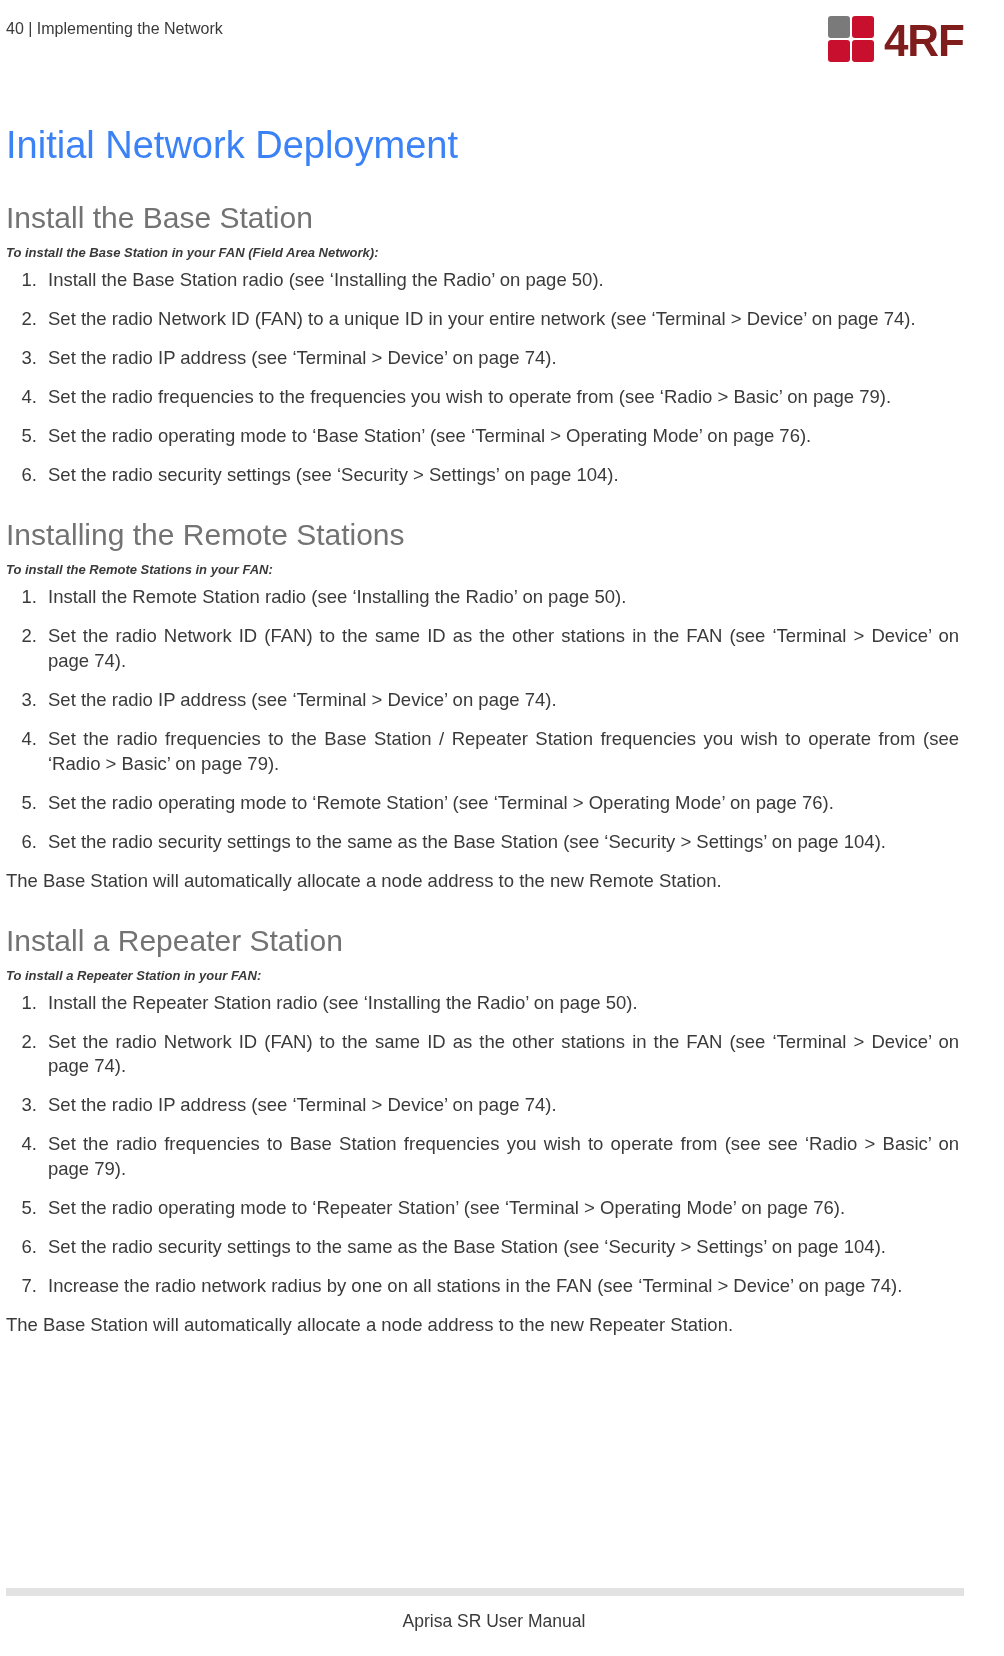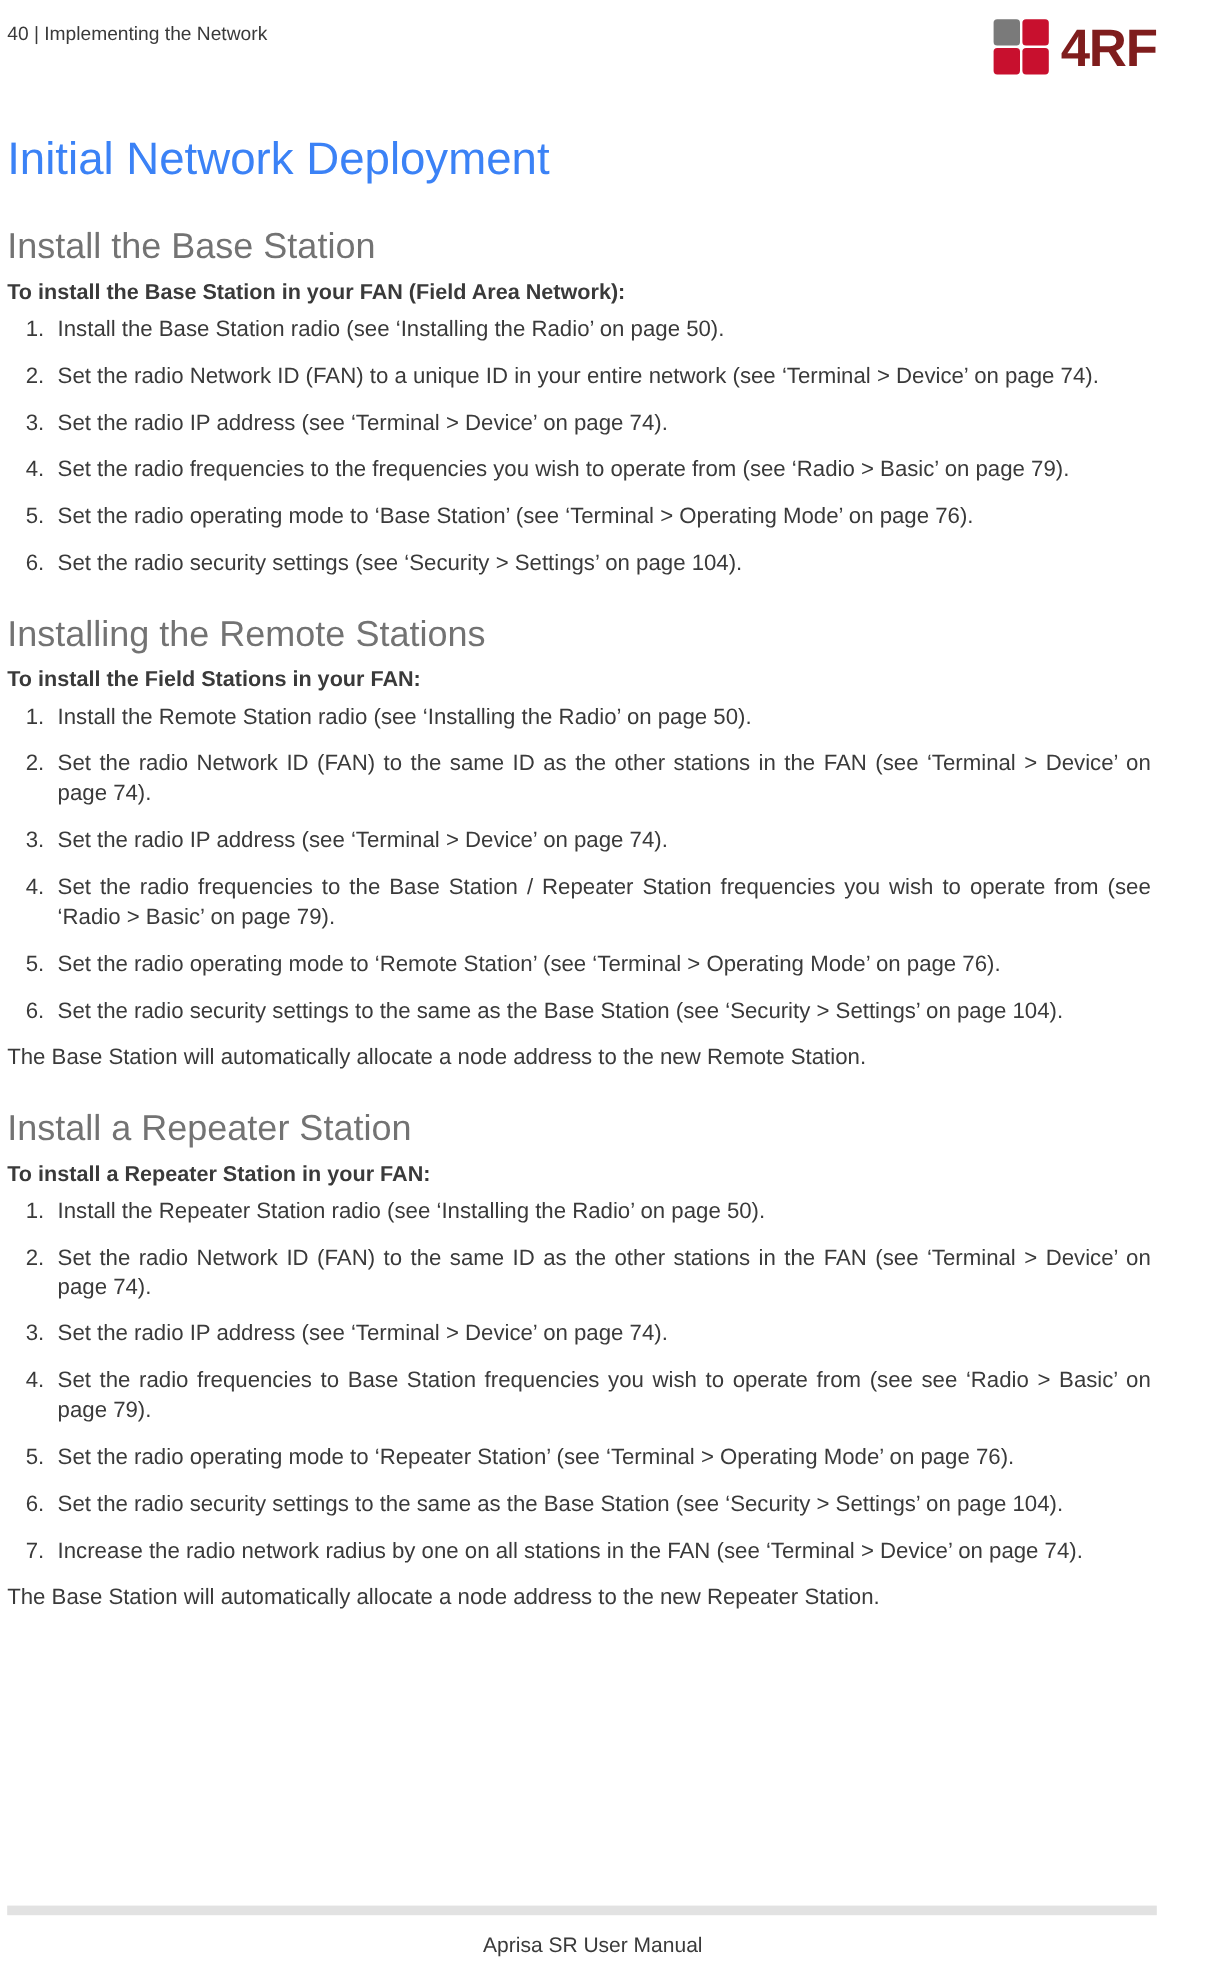--- a/index.html
+++ b/index.html
@@ -11,21 +11,21 @@
     background: #ffffff;
     font-family: "Trebuchet MS", "Segoe UI", Tahoma, sans-serif;
     color: #3a3a3a;
     position: relative;
     padding: 18px 40px 0 6px;
   }
   .header-row {
     display: flex;
     justify-content: space-between;
     align-items: flex-start;
-    margin-bottom: 48px;
+    margin-bottom: 60px;
   }
   .header-left {
     font-size: 16px;
     color: #3a3a3a;
     padding-top: 2px;
   }
   .logo {
     display: flex;
     align-items: center;
   }
@@ -40,24 +40,25 @@
     margin: 0 0 34px 0;
     color: #3b82f6;
   }
   h2.section-title {
     font-size: 30px;
     font-weight: 400;
     margin: 30px 0 8px 0;
     color: #737373;
   }
   .subhead {
-    font-size: 18px;
+    font-size: 13px;
     font-weight: 700;
     margin: 10px 0 8px 0;
     color: #3a3a3a;
+    font-style: italic;
   }
   ol.steps {
     margin: 6px 5px 6px 0;
     padding-left: 36px;
   }
   ol.steps > li {
     font-size: 18.5px;
     line-height: 1.35;
     margin-bottom: 14px;
     text-align: justify;
@@ -109,21 +110,21 @@
 <ol class="steps">
   <li>Install the Base Station radio (see ‘Installing the Radio’ on page 50).</li>
   <li>Set the radio Network ID (FAN) to a unique ID in your entire network (see ‘Terminal &gt; Device’ on page 74).</li>
   <li>Set the radio IP address (see ‘Terminal &gt; Device’ on page 74).</li>
   <li>Set the radio frequencies to the frequencies you wish to operate from (see ‘Radio &gt; Basic’ on page 79).</li>
   <li>Set the radio operating mode to ‘Base Station’ (see ‘Terminal &gt; Operating Mode’ on page 76).</li>
   <li>Set the radio security settings (see ‘Security &gt; Settings’ on page 104).</li>
 </ol>
 
 <h2 class="section-title">Installing the Remote Stations</h2>
-<div class="subhead">To install the Field Stations in your FAN:</div>
+<div class="subhead">To install the Remote Stations in your FAN:</div>
 <ol class="steps">
   <li>Install the Remote Station radio (see ‘Installing the Radio’ on page 50).</li>
   <li>Set the radio Network ID (FAN) to the same ID as the other stations in the FAN (see ‘Terminal &gt; Device’ on page 74).</li>
   <li>Set the radio IP address (see ‘Terminal &gt; Device’ on page 74).</li>
   <li>Set the radio frequencies to the Base Station / Repeater Station frequencies you wish to operate from (see ‘Radio &gt; Basic’ on page 79).</li>
   <li>Set the radio operating mode to ‘Remote Station’ (see ‘Terminal &gt; Operating Mode’ on page 76).</li>
   <li>Set the radio security settings to the same as the Base Station (see ‘Security &gt; Settings’ on page 104).</li>
 </ol>
 <div class="para">The Base Station will automatically allocate a node address to the new Remote Station.</div>
 

